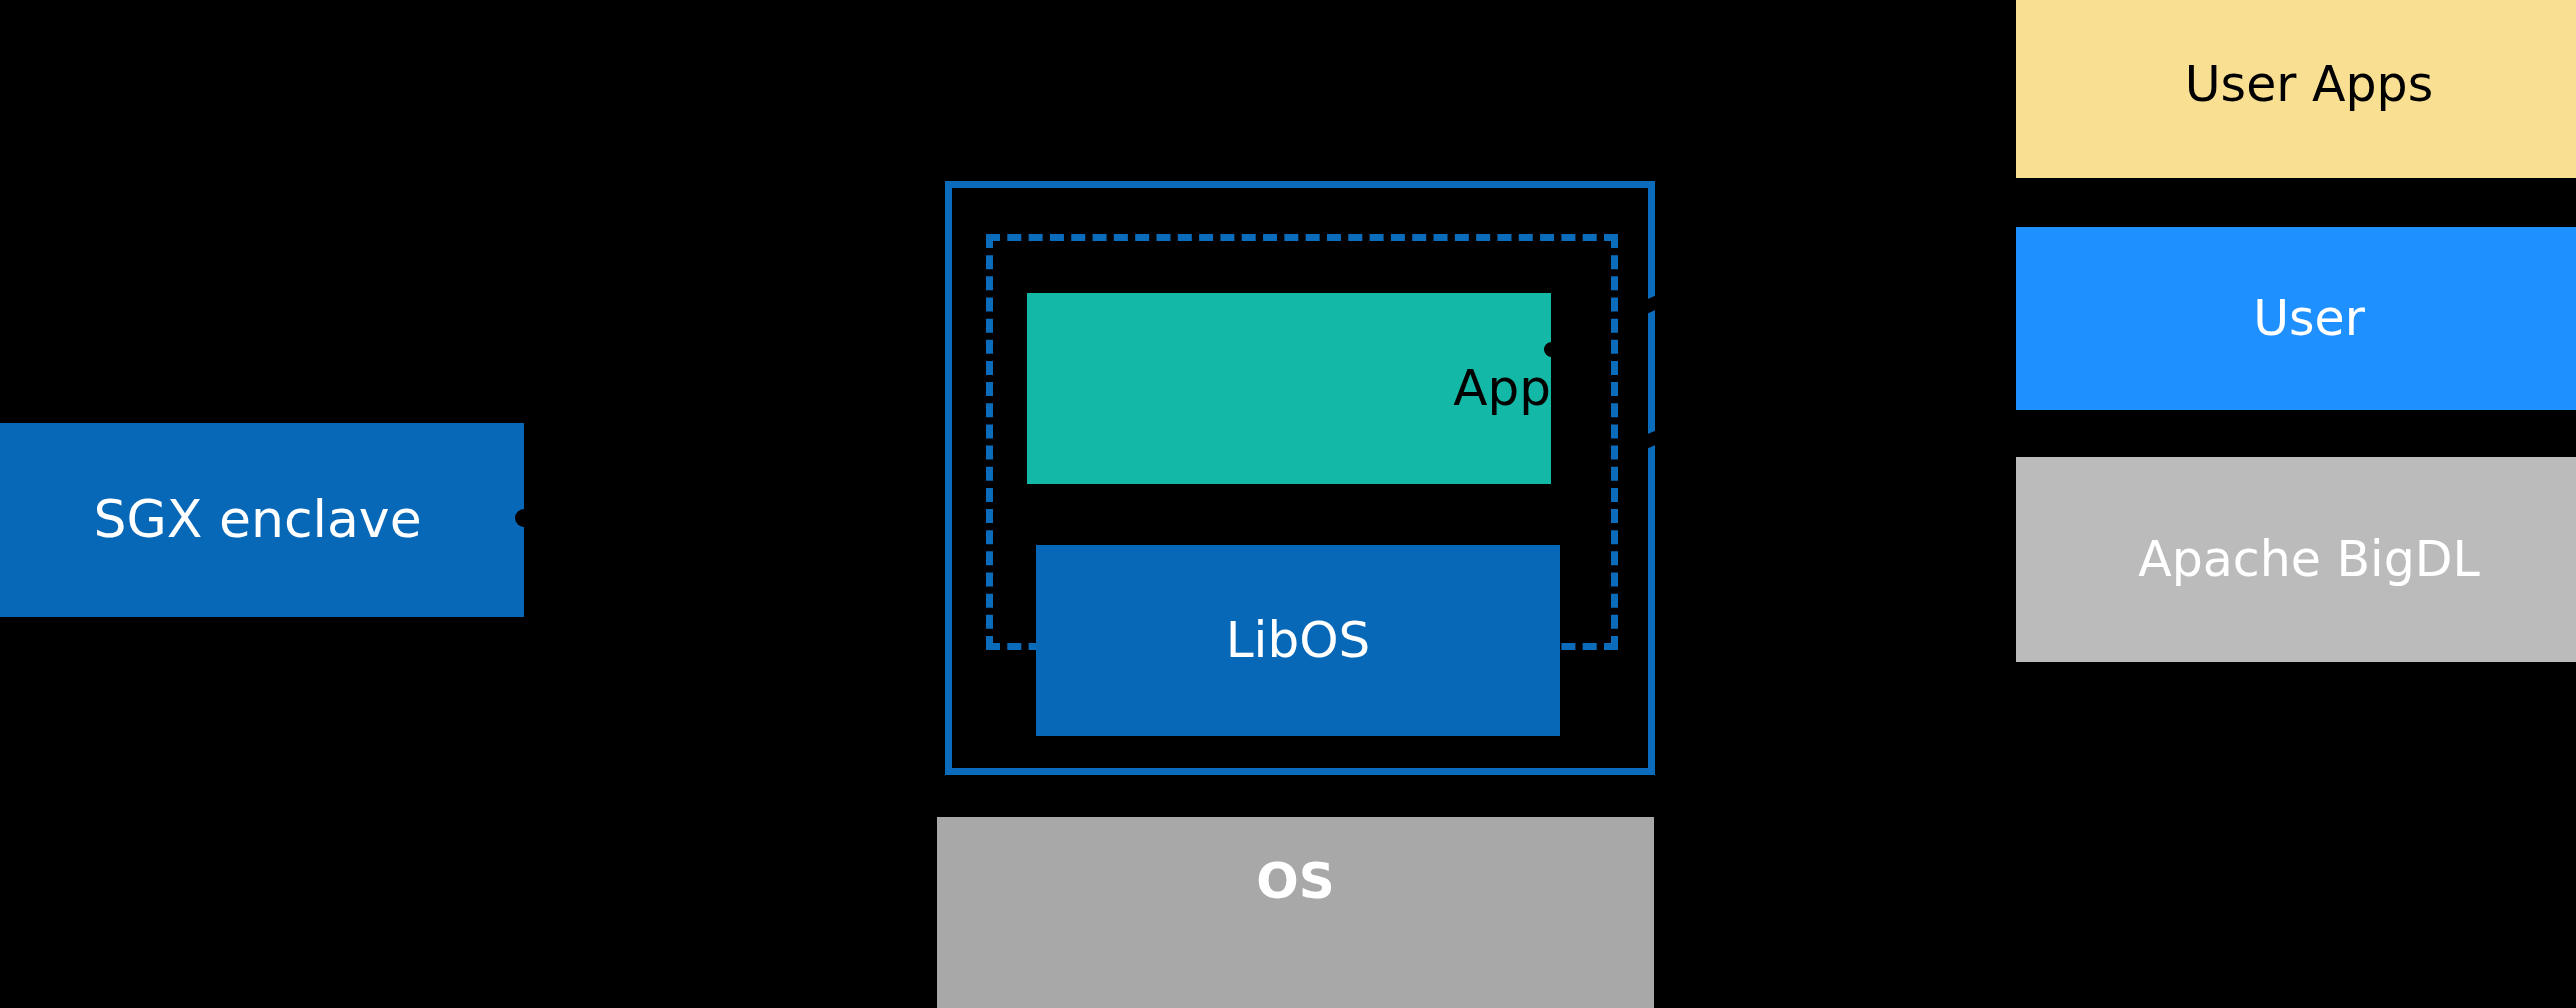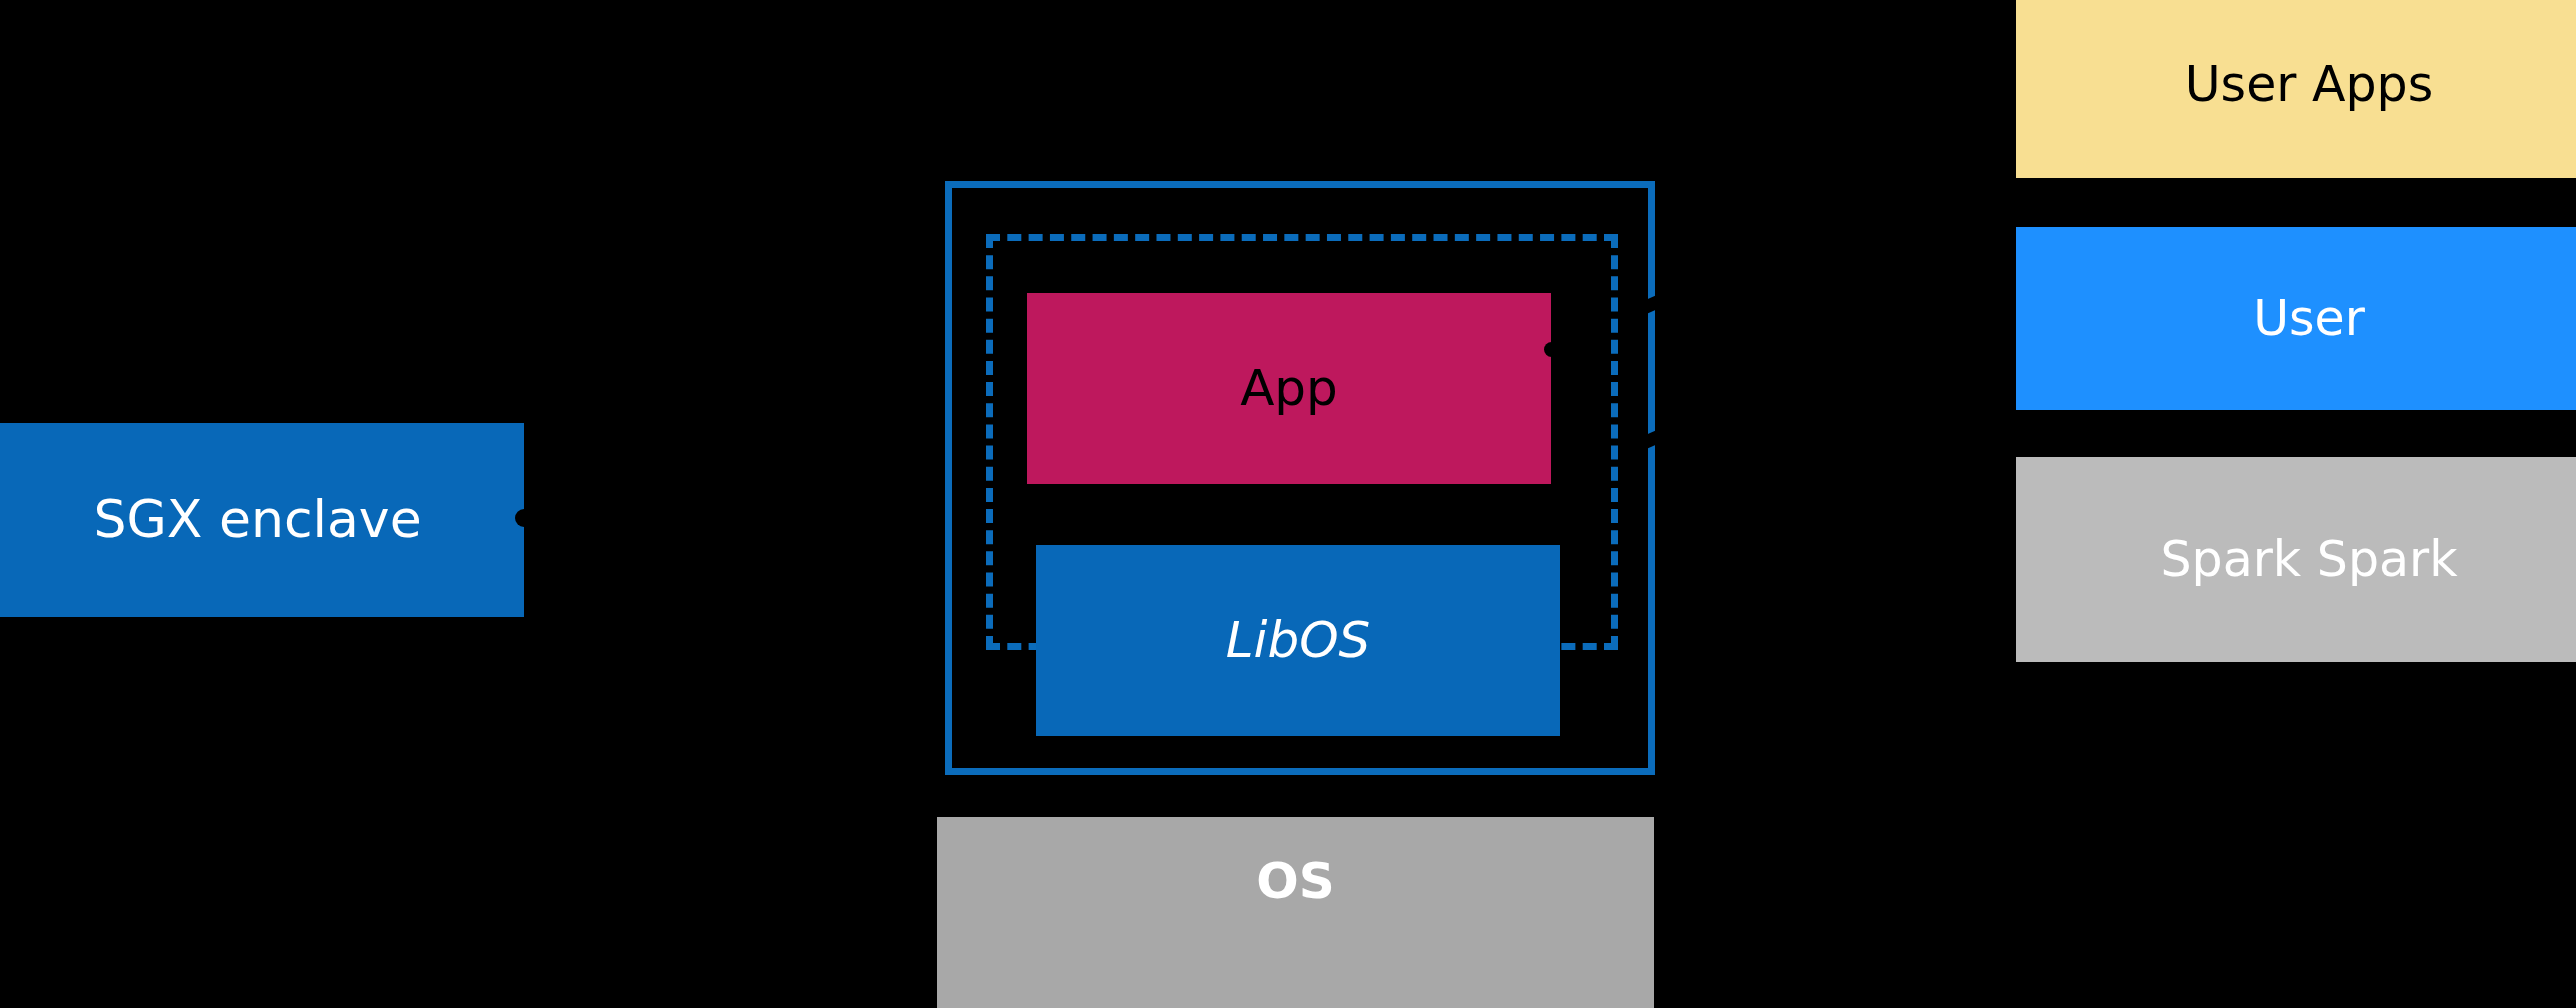--- a/index.html
+++ b/index.html
@@ -51,34 +51,34 @@
     height: 416px;
     border: 7.5px dashed #0B6CBB;
     background: transparent;
   }
   
   #app-box {
     left: 1027px;
     top: 293px;
     width: 524px;
     height: 191px;
-    background: #be185d;
+    background: #14b8a6;
     color: #000000;
     font-size: 50px;
+    justify-content: flex-end;
   }
   
   #libos-box {
     left: 1036px;
     top: 545px;
     width: 524px;
     height: 191px;
     background: #0868B8;
     color: #FFFFFF;
     font-size: 50px;
-    font-style: italic;
   }
   
   #os-box {
     left: 937px;
     top: 817px;
     width: 717px;
     height: 218px;
     background: #A8A8A8;
     color: #FFFFFF;
     font-size: 50px;
@@ -181,17 +181,17 @@
 
   <div class="box" id="user-apps-box">
     <span>User Apps</span>
   </div>
 
   <div class="box" id="bigdl-box">
     <span>User</span>
   </div>
 
   <div class="box" id="apache-spark-box">
-    <span>Spark Spark</span>
+    <span>Apache BigDL</span>
   </div>
 
 </div>
 
 
 </body></html>

